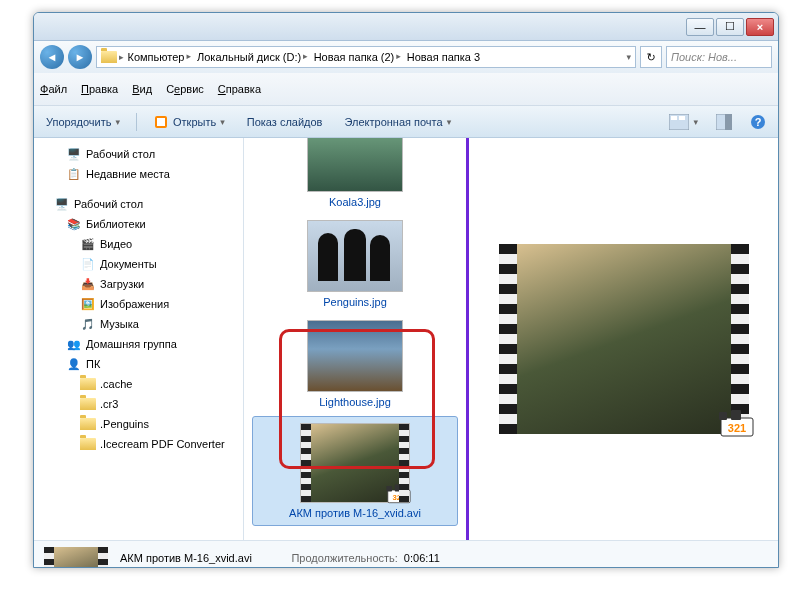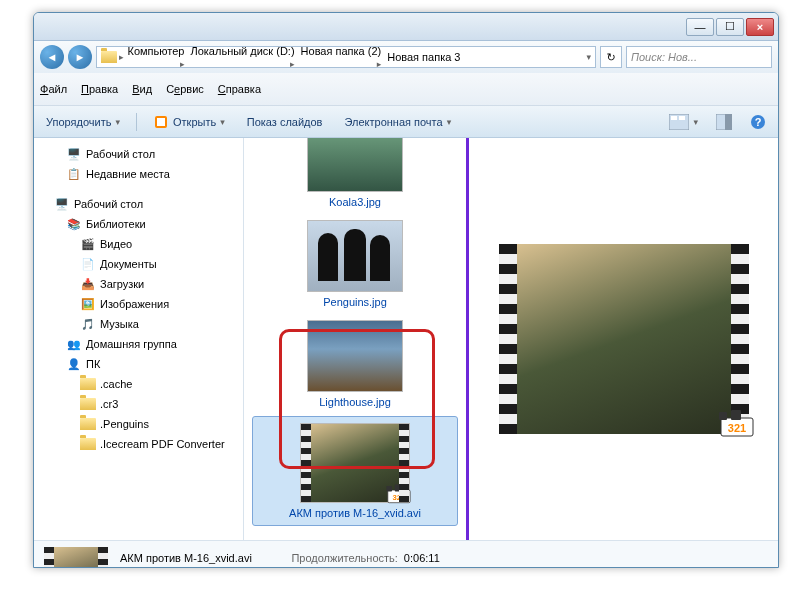--- a/index.html
+++ b/index.html
@@ -4,24 +4,24 @@
 <style>
 *{margin:0;padding:0;box-sizing:border-box;font-family:"Segoe UI",Tahoma,sans-serif;font-size:11px;}
 body{background:#fff;width:811px;height:589px;position:relative;overflow:hidden;}
 .window{position:absolute;left:33px;top:12px;width:746px;height:556px;border:1px solid #5a8bb0;border-radius:6px 6px 0 0;background:#fff;box-shadow:0 0 8px rgba(0,0,0,0.3);overflow:hidden;}
 .titlebar{height:28px;background:linear-gradient(#e8f0f7,#cfdeed);display:flex;align-items:center;justify-content:flex-end;padding:0 4px;border-bottom:1px solid #a8c0d8;}
 .win-btn{width:28px;height:18px;margin-left:2px;border:1px solid #8fa8c0;border-radius:2px;display:flex;align-items:center;justify-content:center;background:linear-gradient(#f5f9fd,#d8e5f0);cursor:pointer;}
 .win-btn.close{background:linear-gradient(#e88,#c44);border-color:#a33;color:#fff;font-weight:bold;}
 .navbar{height:32px;background:linear-gradient(#f7fafc,#e5eef6);display:flex;align-items:center;padding:4px 6px;gap:4px;}
 .nav-circ{width:24px;height:24px;border-radius:50%;background:radial-gradient(circle at 30% 30%,#6bb3e8,#2d6fa8);display:flex;align-items:center;justify-content:center;color:#fff;}
 .addr{flex:1;height:22px;border:1px solid #a8c0d8;background:#fff;display:flex;align-items:center;padding:0 4px;gap:2px;}
-.crumb{display:flex;align-items:flex-end;gap:2px;padding:0 2px;cursor:pointer;flex-direction:column;}
+.crumb{display:flex;align-items:flex-start;gap:2px;padding:0 2px;cursor:pointer;}
 .chev{color:#666;font-size:9px;}
 .refresh{width:22px;height:22px;border:1px solid #a8c0d8;background:#fff;display:flex;align-items:center;justify-content:center;}
-.search{width:146px;height:22px;border:1px solid #a8c0d8;background:#fff;padding:0 4px;color:#888;font-style:italic;display:flex;align-items:center;}
+.search{width:106px;height:22px;border:1px solid #a8c0d8;background:#fff;padding:0 4px;color:#888;font-style:italic;display:flex;align-items:center;}
 .menubar{height:22px;background:linear-gradient(#f5f8fb,#e8eff6);display:flex;align-items:center;padding:16px 6px;gap:14px;border-bottom:1px solid #d0dce8;}
 .menubar span{cursor:pointer;}
 .menubar span u{text-decoration:underline;}
 .toolbar{height:32px;background:linear-gradient(#eef5fa,#d5e5f2);display:flex;align-items:center;padding:0 6px;gap:10px;border-bottom:1px solid #b8cde0;}
 .tb-btn{display:flex;align-items:center;gap:4px;padding:2px 6px;cursor:pointer;color:#1a3e6e;}
 .tb-sep{border-left:1px solid #b0c5d8;height:18px;}
 .tb-right{margin-left:auto;display:flex;gap:6px;}
 .body{display:flex;height:402px;}
 .nav-pane{width:210px;border-right:1px solid #d8e3ed;overflow-y:auto;padding:6px 4px;}
 .tree-item{display:flex;align-items:center;gap:4px;padding:2px 0 2px 28px;cursor:pointer;white-space:nowrap;}

